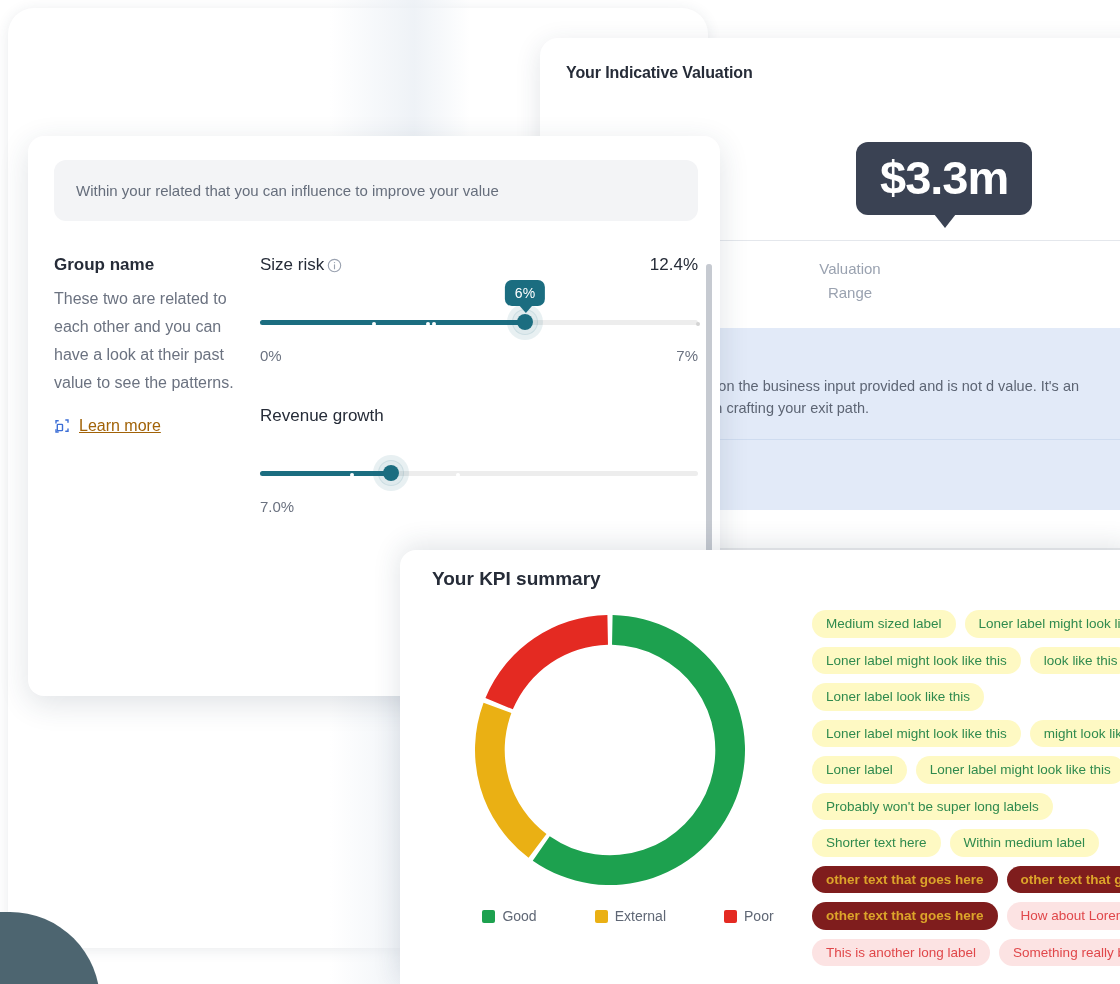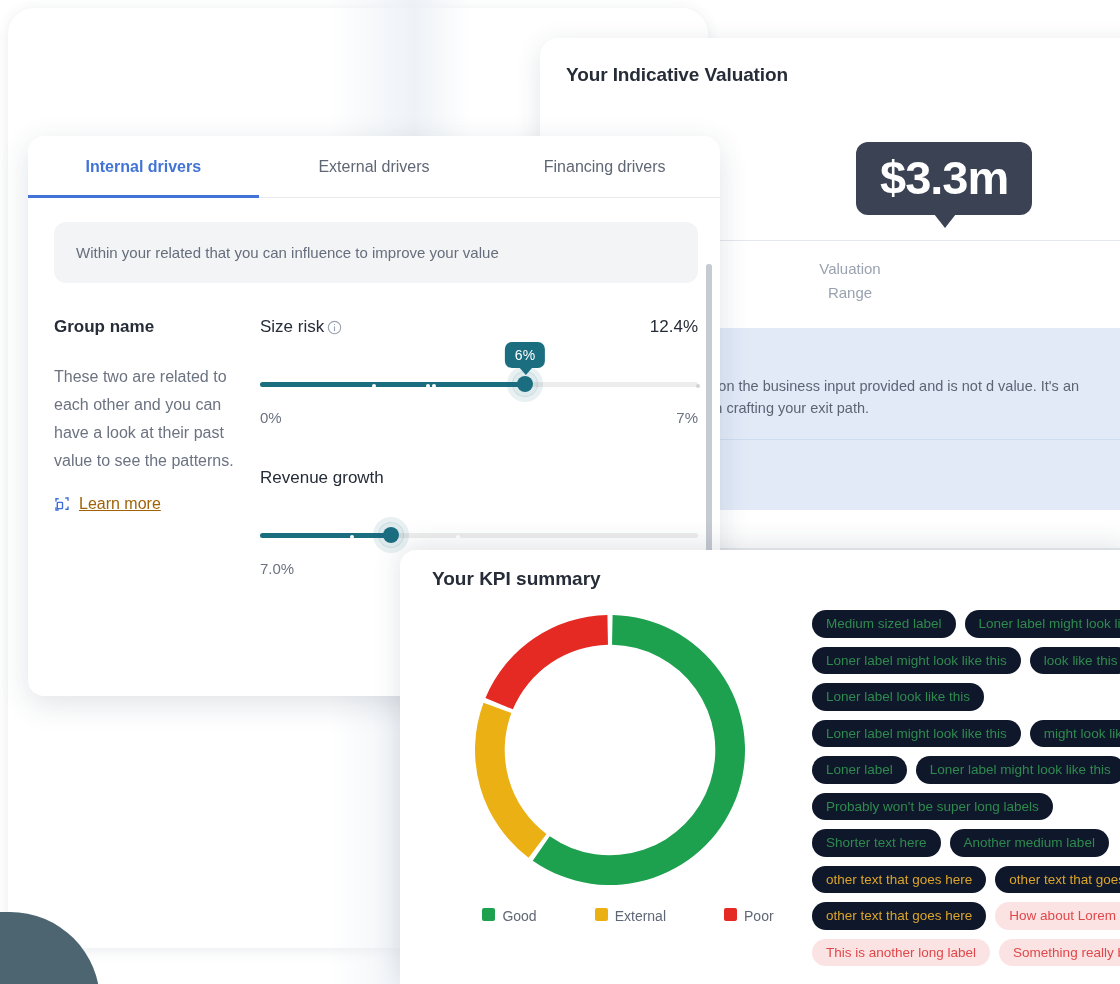--- a/index.html
+++ b/index.html
@@ -29,21 +29,21 @@
 
   
   .valuation-card {
     position:absolute; left:540px; top:38px; width:620px; height:510px;
     background:#ffffff; border-radius:18px;
     box-shadow: 0 6px 26px rgba(35,55,75,0.13);
     overflow:hidden;
   }
   .valuation-title {
     position:absolute; left:26px; top:26px;
-    font-size:19px; font-weight:bold; color:#262c38; letter-spacing:-0.1px;
+    font-size:16px; font-weight:bold; color:#262c38; letter-spacing:-0.1px;
   }
   .valuation-body { position:absolute; left:0; top:72px; width:100%; }
   .bubble-row { position:relative; height:130px; }
   .value-bubble {
     position:absolute; left:316px; top:32px;
     background:#3a4253; color:#ffffff; border-radius:12px;
     padding:12px 24px 14px 24px;
     font-size:47px; font-weight:bold; letter-spacing:-1px; line-height:1;
   }
   .value-bubble .tail {
@@ -93,21 +93,21 @@
   }
 
   .whatif-body { position:relative; padding:24px 22px 0 26px; height:426px; }
   .desc-box {
     background:#f3f4f6; border-radius:12px; padding:22px 22px;
     font-size:15px; color:#666e7c;
   }
 
   .drivers { display:flex; margin-top:34px; }
   .group-col { width:206px; padding-right:24px; }
-  .group-name { font-size:17px; font-weight:bold; color:#262c38; margin-bottom:26px; }
+  .group-name { font-size:17px; font-weight:bold; color:#262c38; margin-bottom:10px; }
   .group-desc { font-size:16px; color:#6b7280; line-height:28px; }
   .learn-more-row { display:flex; align-items:center; gap:9px; margin-top:20px; cursor:pointer; }
   .learn-icon { width:16px; height:16px; color:#3d6fd6; }
   .learn-more { font-size:16px; color:#a16207; text-decoration:underline; }
 
   .sliders-col { flex:1; }
   .slider-block { position:relative; }
   .slider-head { display:flex; align-items:center; justify-content:space-between; }
   .slider-label { display:flex; align-items:center; gap:3px; font-size:17px; color:#262c38; }
   .info-icon { width:15px; height:15px; color:#9aa2b0; }
@@ -145,30 +145,30 @@
   
   .kpi-card {
     position:absolute; left:400px; top:550px; width:736px; height:434px;
     background:#ffffff; border-radius:16px 16px 0 0;
     box-shadow: 0 -4px 28px rgba(35,55,75,0.14);
     overflow:hidden;
   }
   .kpi-title { position:absolute; left:24px; top:18px; font-size:19px; font-weight:bold; color:#262c38;margin-left:8px; }
   .donut-wrap { position:absolute; left:60px; top:50px; width:300px; height:310px; }
   .legend { position:absolute; left:60px; top:358px; width:300px; display:flex; justify-content:center; gap:22px; }
-  .legend-item { display:flex; align-items:flex-start; gap:7px; font-size:14px; color:#5f6775;padding-left:36px; }
+  .legend-item { display:flex; align-items:center; gap:7px; font-size:14px; color:#5f6775;padding-left:36px; }
   .legend-swatch { width:13px; height:13px; border-radius:2px; }
 
   .pills { position:absolute; left:412px; top:60px; width:330px; }
   .pill-row { display:flex; gap:9px; margin-bottom:9px; white-space:nowrap; }
   .pill {
     border-radius:16px; padding:7px 14px; font-size:13.5px; white-space:nowrap; line-height:1;
   }
-  .pill.good { background:#0f172a; color:#2f8a4e; }
-  .pill.avg  { background:#0f172a; color:#dca42a; }
+  .pill.good { background:#fef9c3; color:#2f8a4e; }
+  .pill.avg  { background:#7f1d1d; color:#dca42a;font-weight:bold; }
   .pill.poor { background:#fce3e3; color:#e0474a; }
 </style>
 </head>
 <body>
 
 <div id="stage">
 
   <div class="bg-card-left"></div>
   <div class="bg-sheen"></div>
   <div class="bg-card-dark"></div>
@@ -196,31 +196,20 @@
         <div class="info-a">imate calculated based on the business input provided and is not d value. It's an important figure to begin crafting your exit path.</div>
       </div>
       <div class="info-sep"></div>
       <div class="info-q-only">dicative Valuation?</div>
     </div>
   </div>
 
   <div class="whatif-card">
 
 
-    <div class="tabs">
-      <div class="tab active">
-        <span>Internal drivers</span>
-      </div>
-      <div class="tab">
-        <span>External drivers</span>
-      </div>
-      <div class="tab">
-        <span>Financing drivers</span>
-      </div>
-    </div>
 
     <div class="whatif-body">
       <div class="desc-box">Within your related that you can influence to improve your value</div>
 
       <div class="drivers">
         <div class="group-col">
           <div class="group-name">Group name</div>
           <div class="group-desc">These two are related to each other and you can have a look at their past value to see the patterns.</div>
           <div class="learn-more-row">
             <span class="learn-icon">
@@ -339,21 +328,21 @@
         </div>
         <div class="pill-row">
           <span class="pill good">Loner label</span>
           <span class="pill good">Loner label might look like this</span>
         </div>
         <div class="pill-row">
           <span class="pill good">Probably won't be super long labels</span>
         </div>
         <div class="pill-row">
           <span class="pill good">Shorter text here</span>
-          <span class="pill good">Another medium label</span>
+          <span class="pill good">Within medium label</span>
         </div>
         <div class="pill-row">
           <span class="pill avg">other text that goes here</span>
           <span class="pill avg">other text that goes here</span>
         </div>
         <div class="pill-row">
           <span class="pill avg">other text that goes here</span>
           <span class="pill poor">How about Lorem Ipsum</span>
         </div>
         <div class="pill-row">

